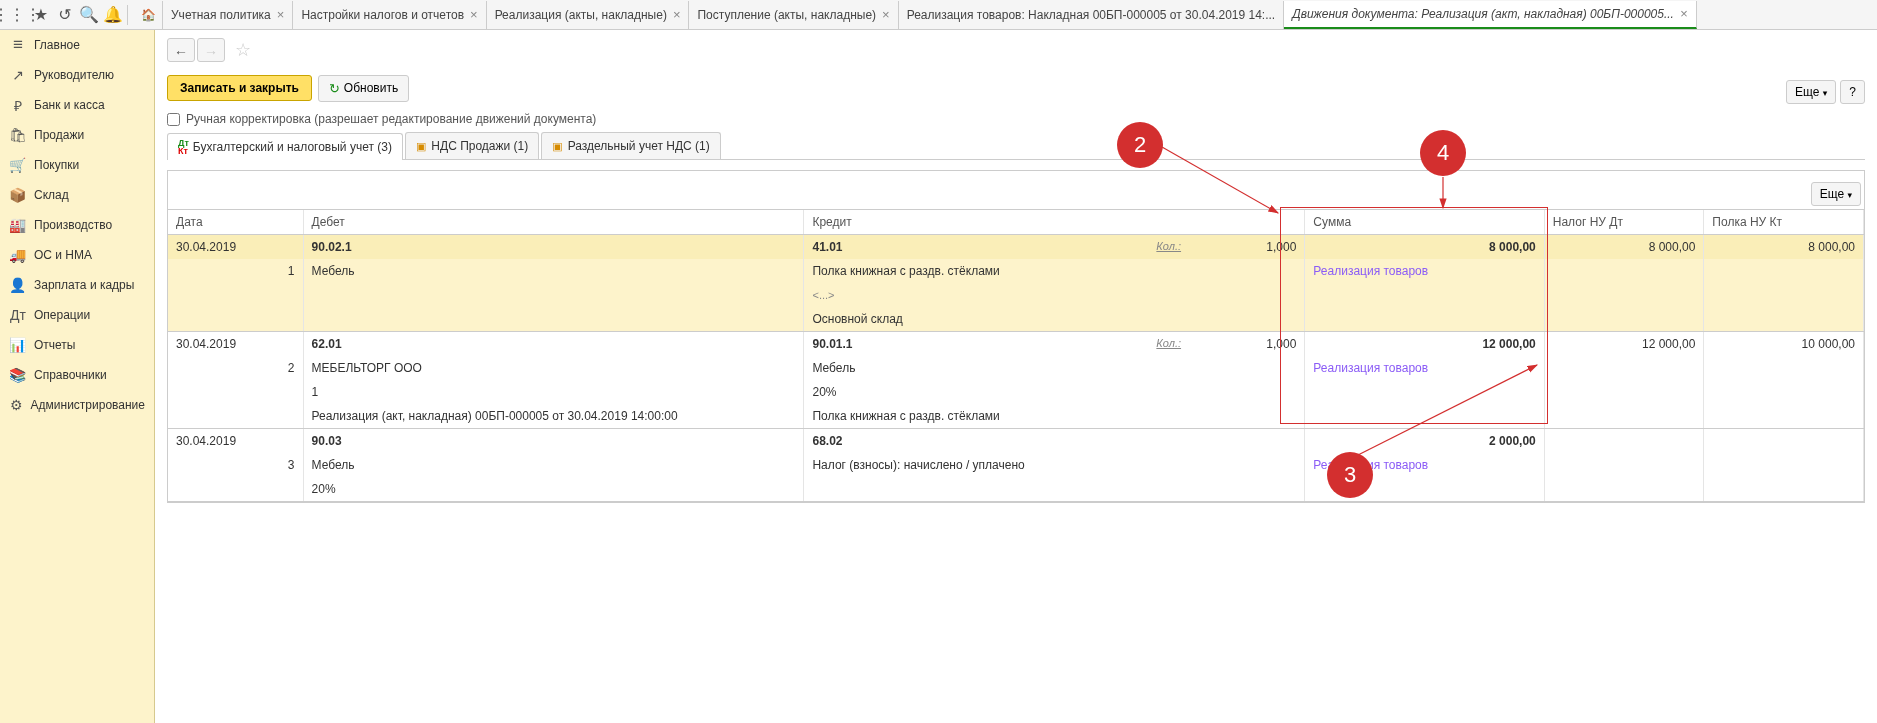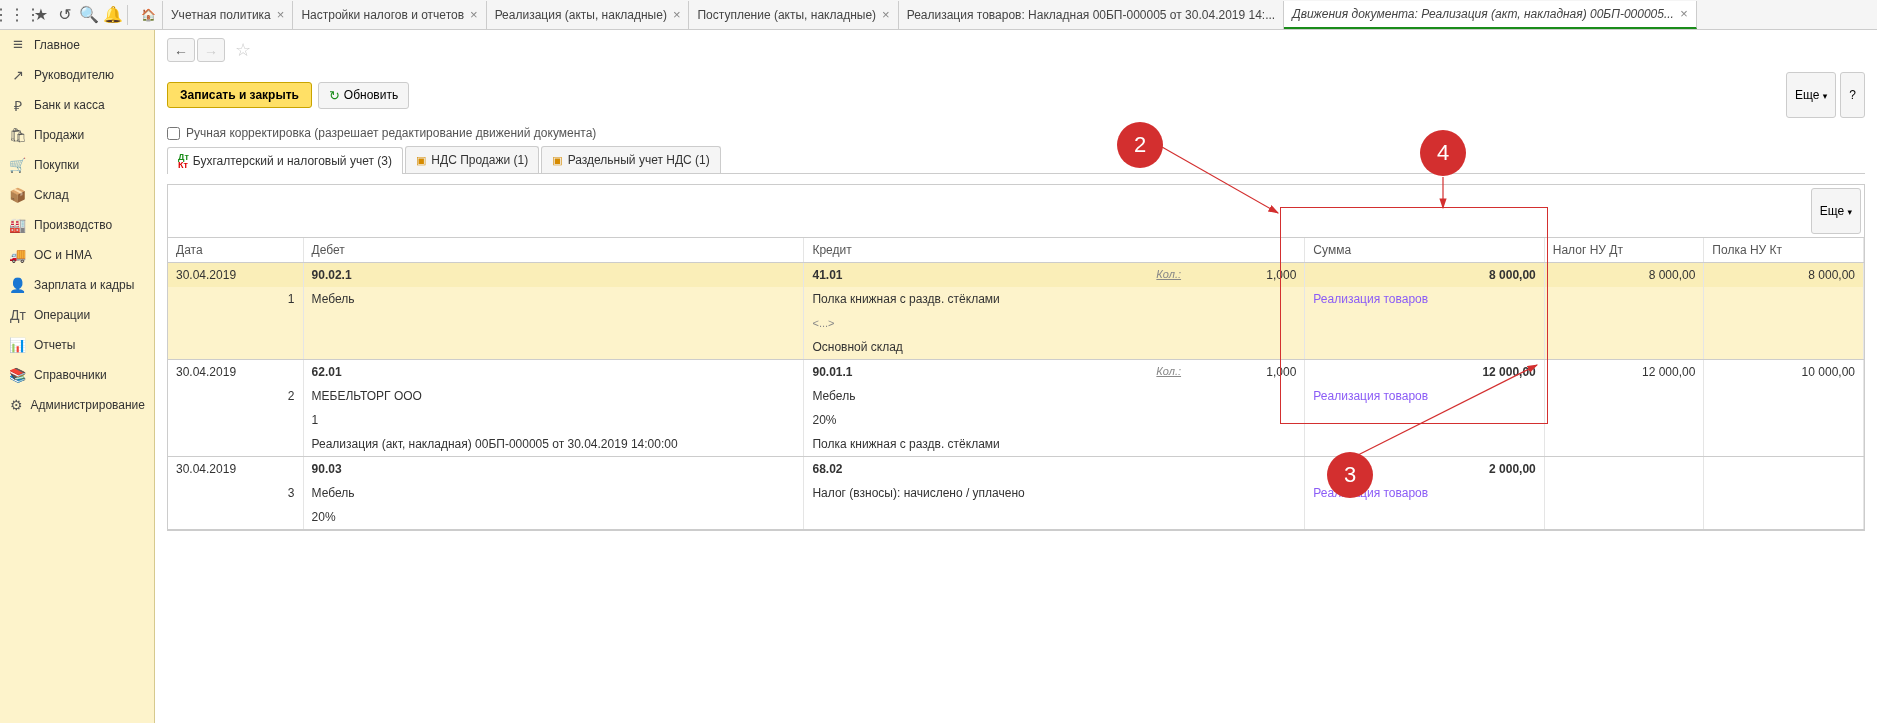--- a/index.html
+++ b/index.html
@@ -34,21 +34,21 @@
     .nav-btn { width: 28px; height: 24px; border: 1px solid #ccc; background: #f5f5f5; display: flex; align-items: center; justify-content: center; cursor: pointer; margin-right: 2px; font-size: 14px; color: #555; border-radius: 3px;}
     .fav-star { margin: 0 8px; color: #ccc; font-size: 18px; cursor: pointer; }
     .page-title { font-size: 18px; font-weight: normal; color: #333; }
     
     
     .action-bar { display: flex; align-items: center; margin-bottom: 8px; }
     .btn-primary { background: #ffe066; border: 1px solid #c9a400; padding: 5px 12px; font-weight: bold; cursor: pointer; border-radius: 3px; font-size: 12px; }
     .btn-secondary { background: #f5f5f5; border: 1px solid #ccc; padding: 5px 10px; cursor: pointer; border-radius: 3px; margin-left: 6px; font-size: 12px; display: flex; align-items: center; }
     .btn-secondary .refresh-icon { color: #1a8c1a; margin-right: 4px; font-size: 13px; }
     .spacer { flex: 1; }
-    .btn-right { background: #f5f5f5; border: 1px solid #ccc; padding: 15px 8px; cursor: pointer; border-radius: 3px; margin-left: 4px; font-size: 12px; }
+    .btn-right { background: #f5f5f5; border: 1px solid #ccc; padding: 4px 8px; cursor: pointer; border-radius: 3px; margin-left: 4px; font-size: 12px; margin-top: 8px; }
     
     
     .check-line { display: flex; align-items: center; margin-bottom: 6px; font-size: 12px; color: #555; }
     .check-line input { margin-right: 6px; }
     
     
     .sub-tabs { display: flex; border-bottom: 1px solid #ccc; margin-bottom: 0; }
     .sub-tab { padding: 5px 10px; border: 1px solid #ccc; border-bottom: none; background: #f5f5f5; cursor: pointer; margin-right: 2px; font-size: 12px; display: flex; align-items: center; border-radius: 3px 3px 0 0; }
     .sub-tab.active { background: #fff; position: relative; top: 1px; }
     .sub-tab .st-icon { margin-right: 5px; color: #d68b00; font-size: 11px; }

